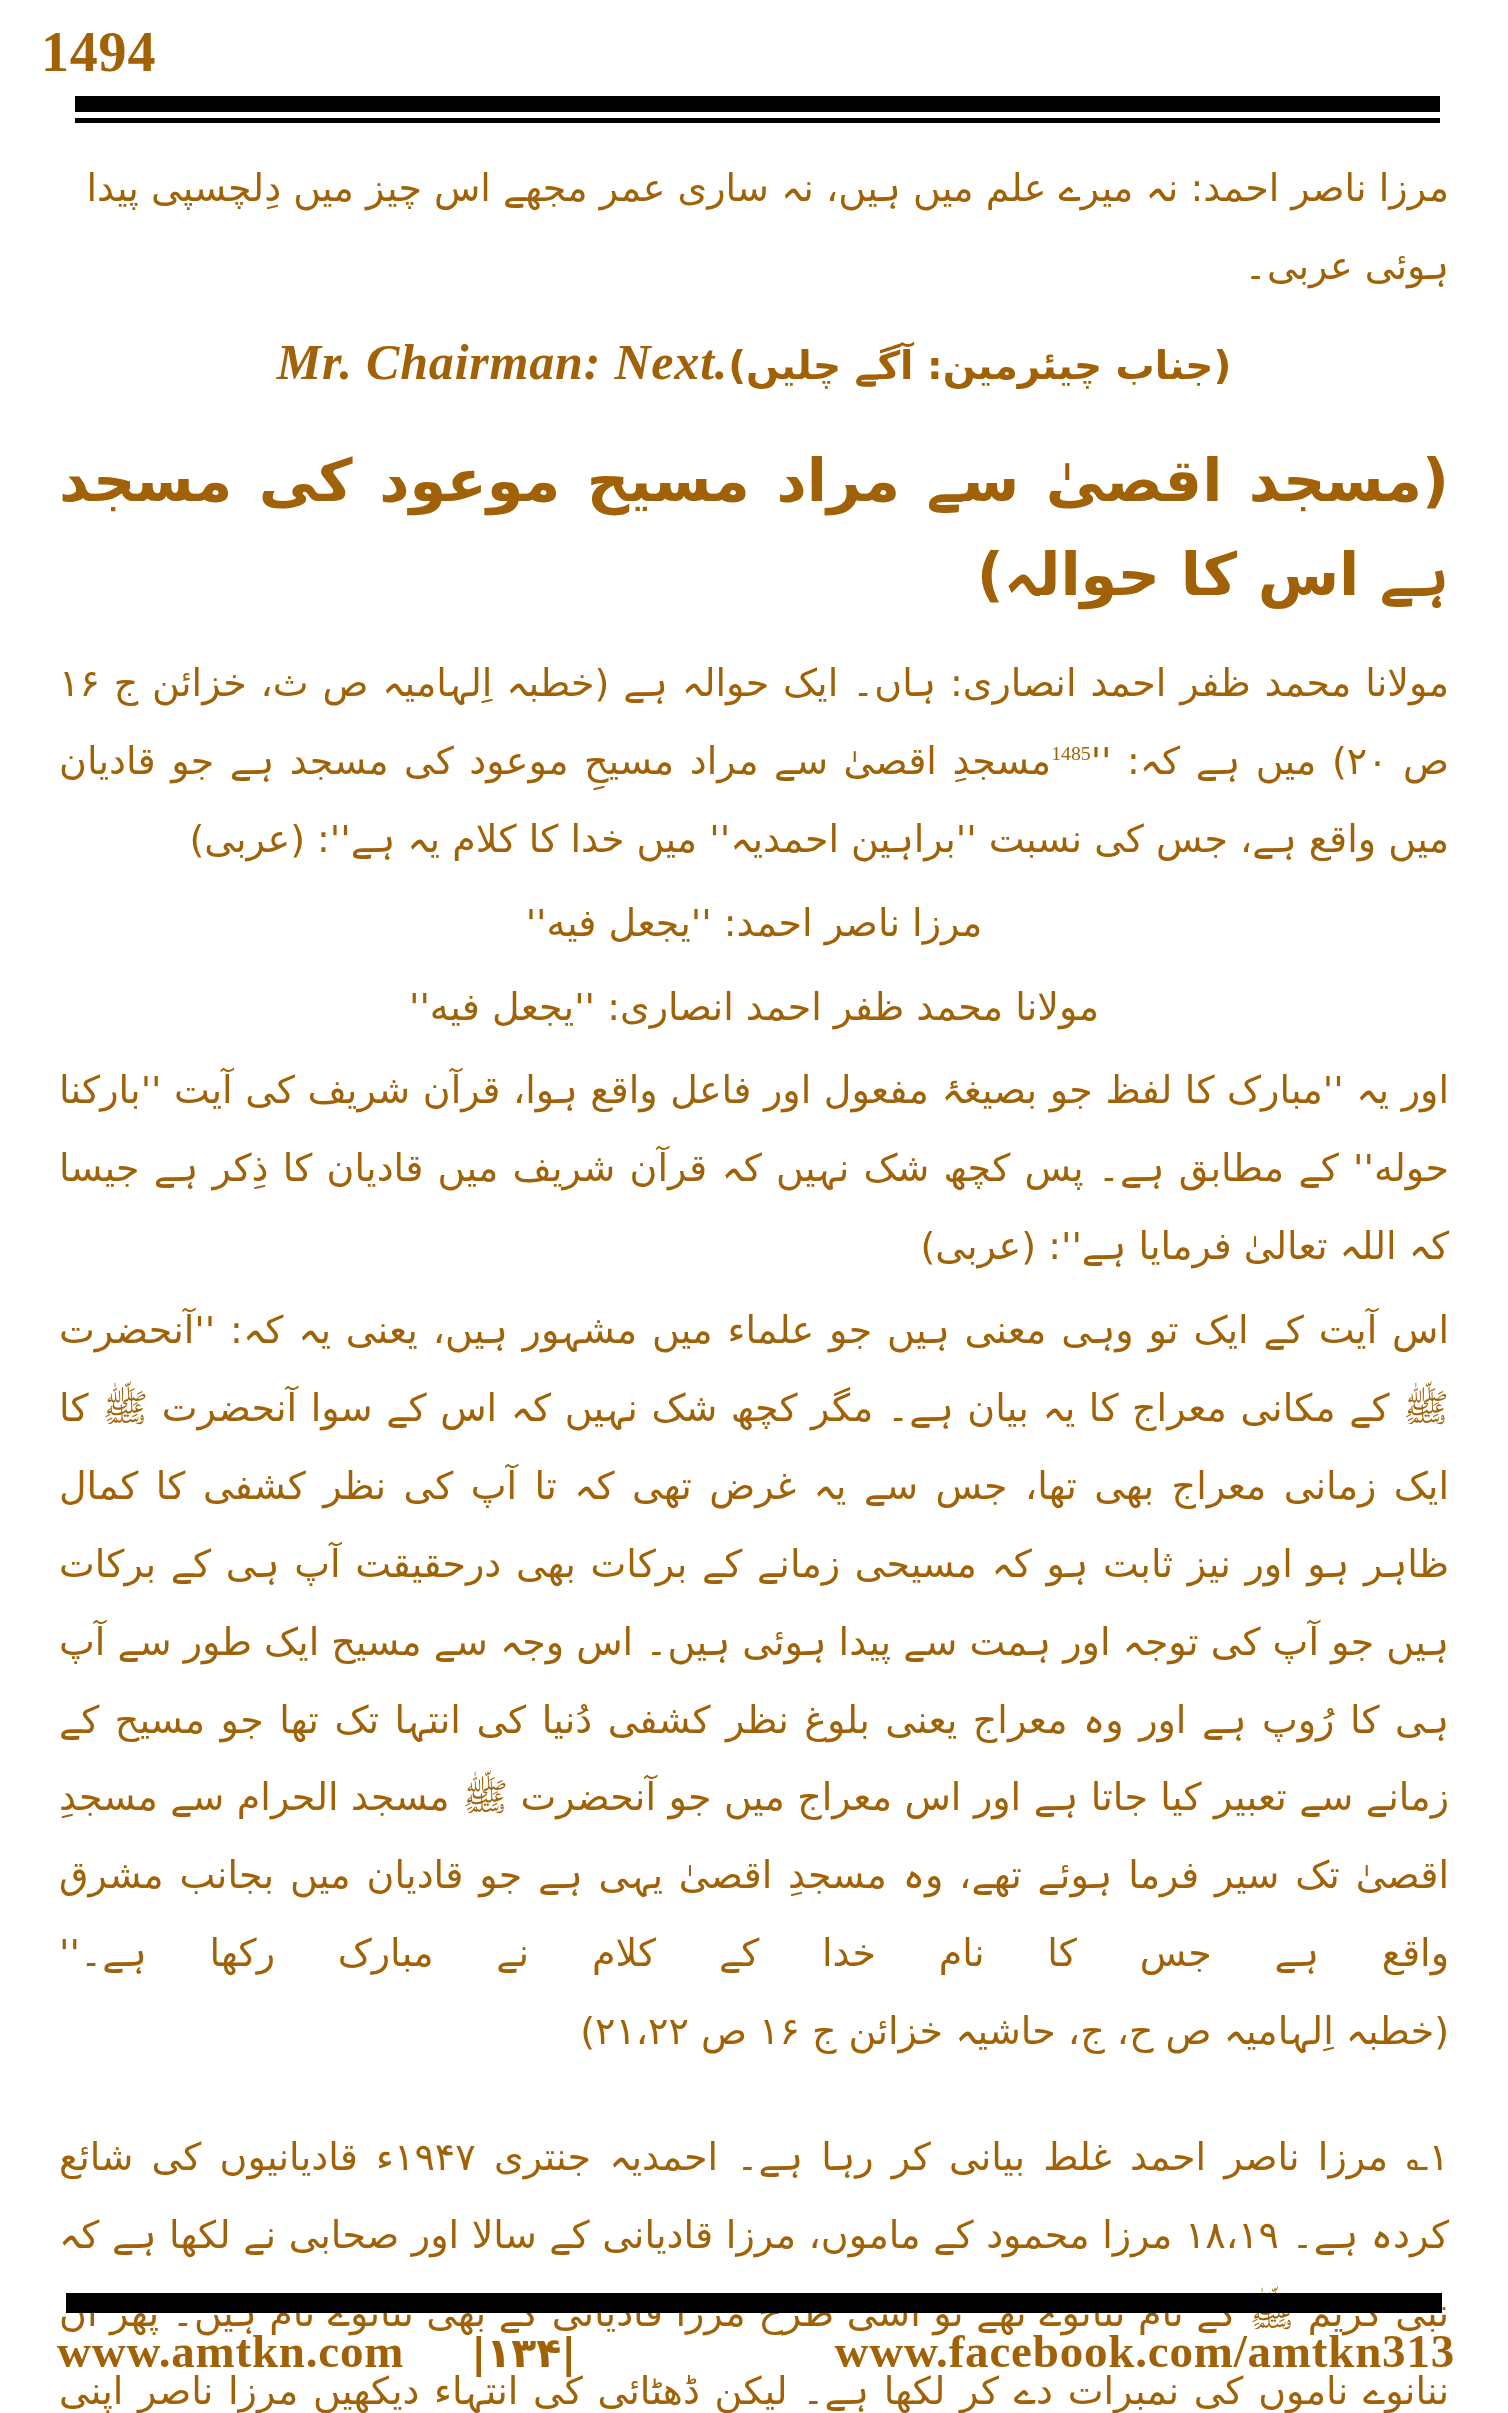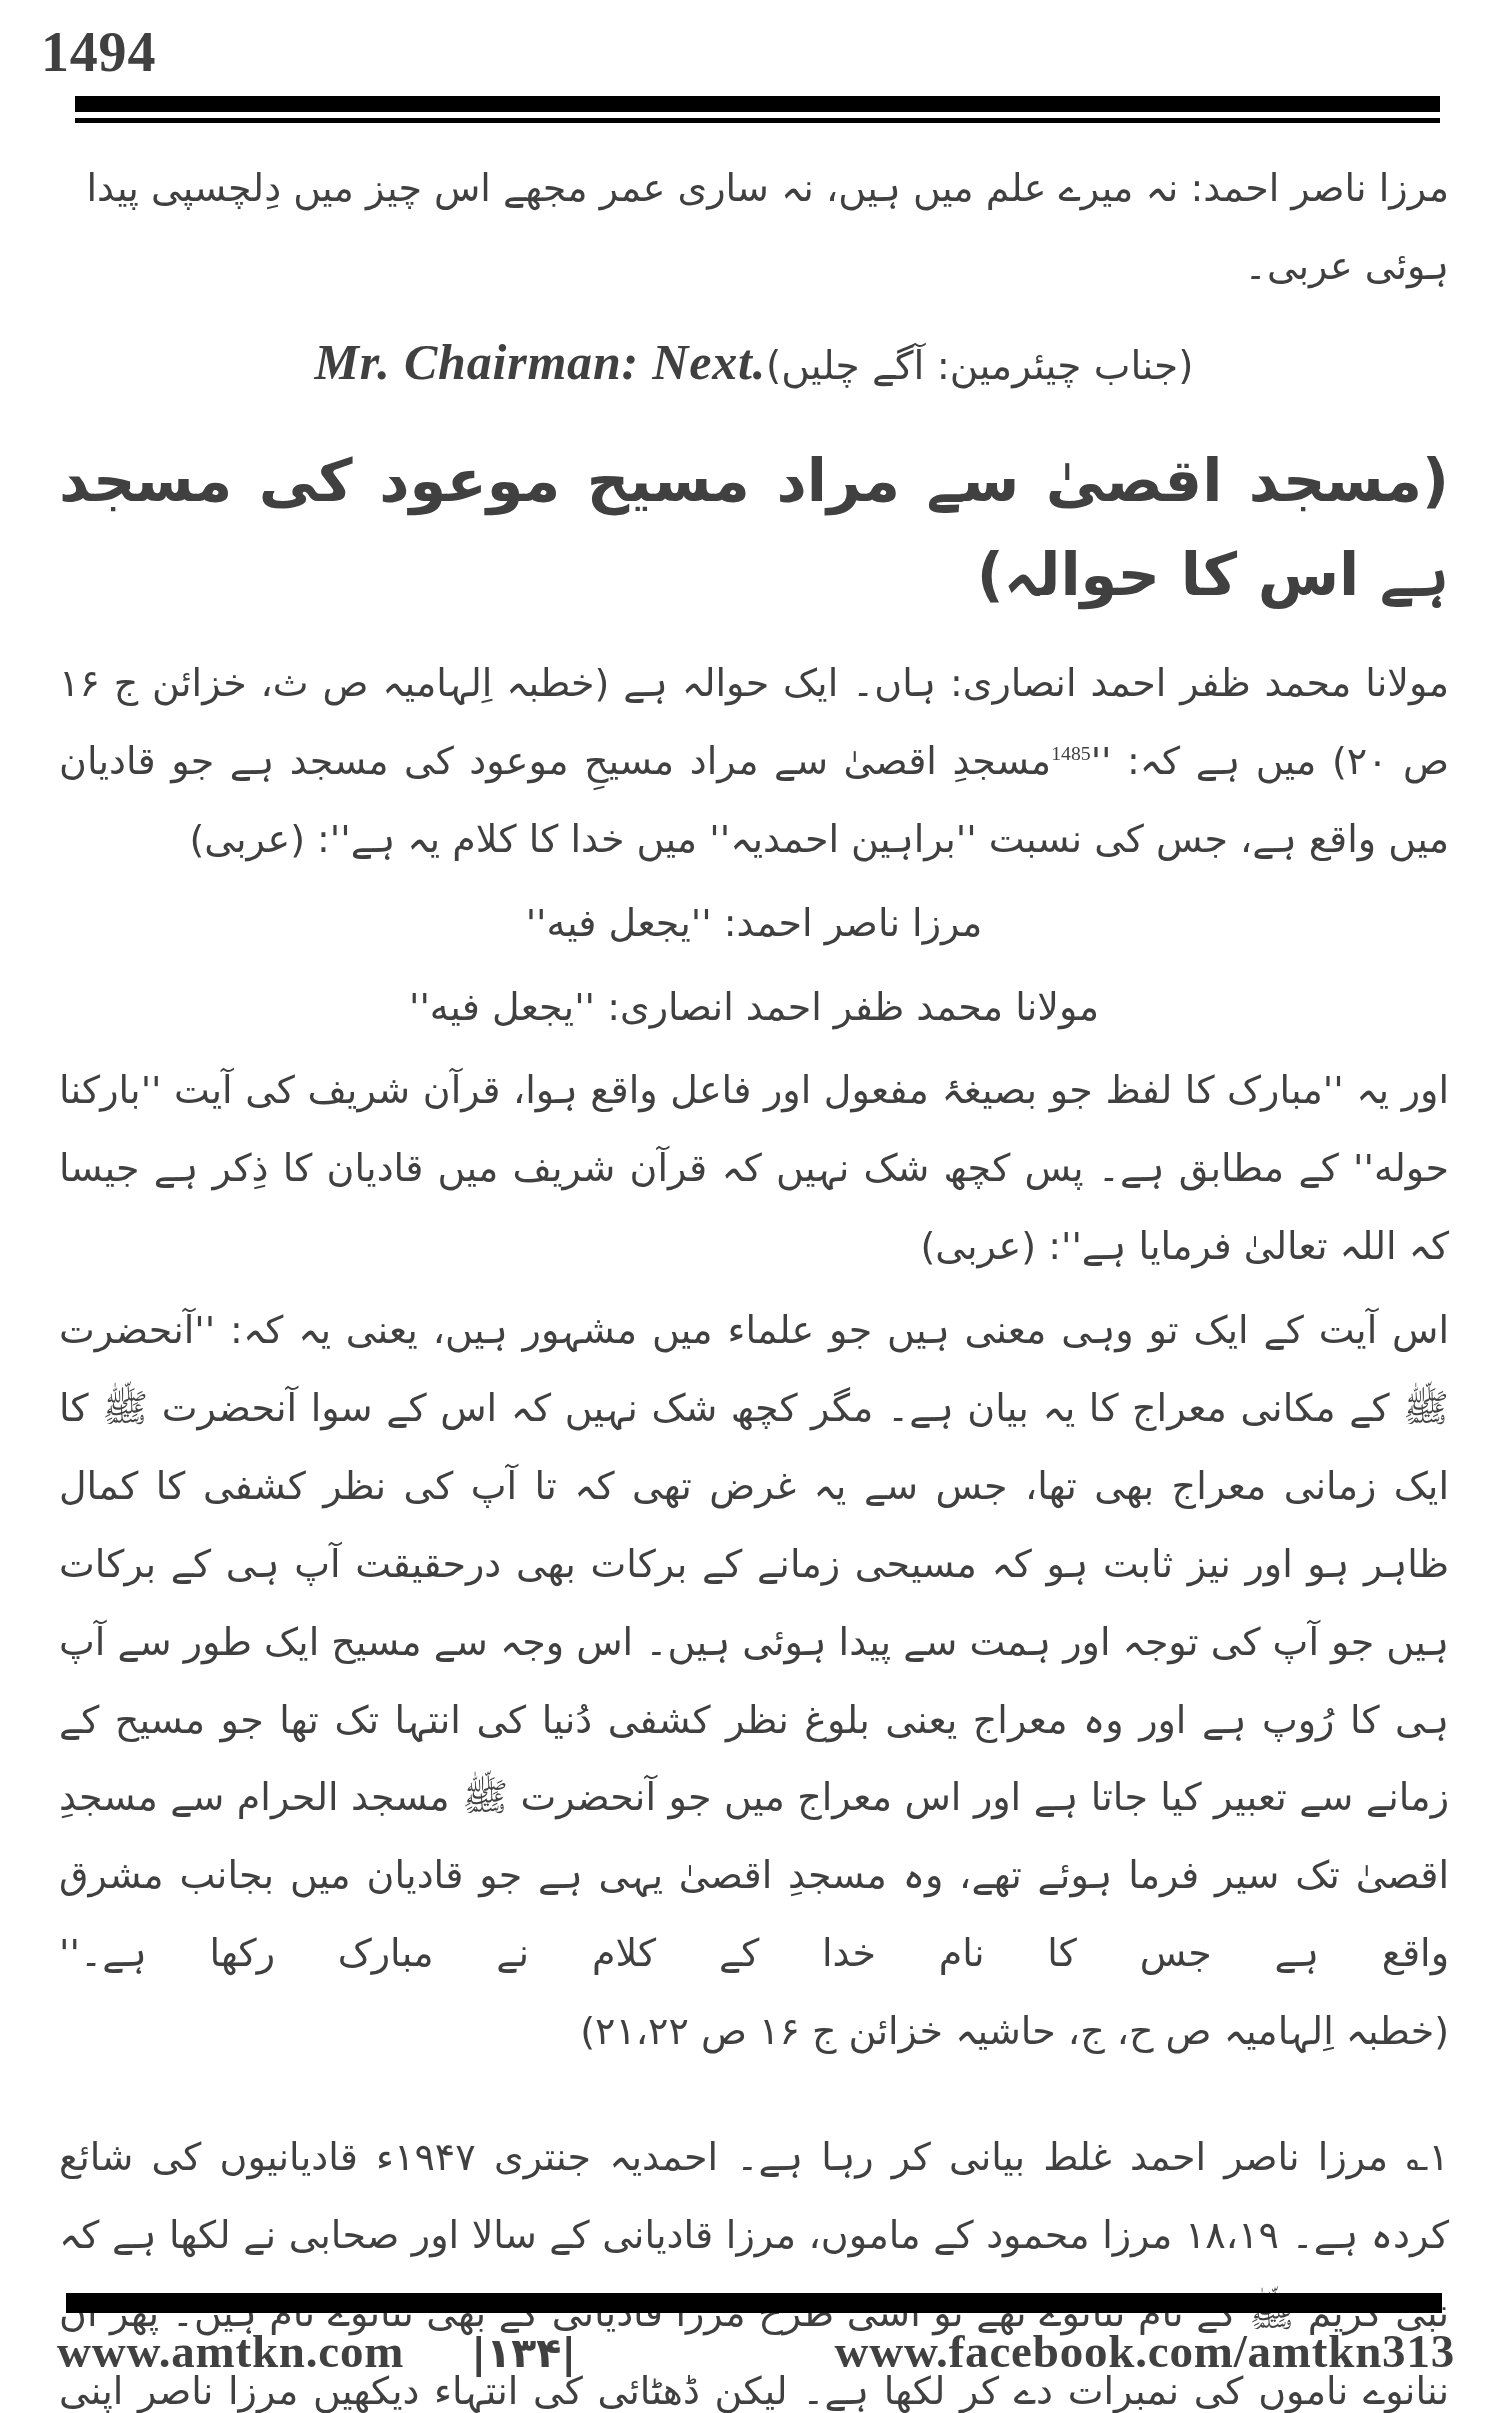--- a/index.html
+++ b/index.html
@@ -1,18 +1,18 @@
 <!DOCTYPE html>
 <html style="font-size:12px"><head>
 <meta charset="utf-8">
 <style>
   html,body{margin:0;padding:0;background:#ffffff;}
   .page{
     width:1508px;height:2413px;position:relative;overflow:hidden;
-    background:#ffffff;color:#404040;
+    background:#ffffff;color:#a16207;
     font-family:"DejaVu Sans",sans-serif;
   }
   
   .hdr{
     display:flex;align-items:baseline;
     padding:19.6px 53px 0 41px;
     font-family:"Liberation Serif",serif;font-weight:bold;
   }
   .pgnum{font-size:56px;letter-spacing:0.8px;}
   .hdr-c{flex:1;display:flex;justify-content:center;align-items:baseline;gap:51px;font-size:39px;white-space:nowrap;}
@@ -25,21 +25,21 @@
     text-align:justify;text-justify:inter-word;
   }
   main p{margin:0 0 6px 0;}
   .line{text-align:right;}
   .center{text-align:center;}
   .chairman{text-align:center;margin:4.5px 0 7.5px 0;white-space:nowrap;}
   .chairman .en{
     font-family:"Liberation Serif",serif;font-style:italic;font-weight:bold;
     font-size:50px;letter-spacing:0.8px;
   }
-  .chairman .ur{font-size:39px;}
+  .chairman .ur{font-size:39px;font-weight:bold;}
   .heading{
     font-size:59px;font-weight:bold;
     margin:19.6px 0 22.6px 0;line-height:1.6;
   }
   sup{font-size:0.52em;font-family:"Liberation Serif",serif;line-height:0;}
   .ref{white-space:nowrap;}
   .footnote{margin-top:48px;}
   
   .footer-bar{position:absolute;left:66px;right:66px;top:2293px;height:19.6px;background:#000;}
   .footer-links{

